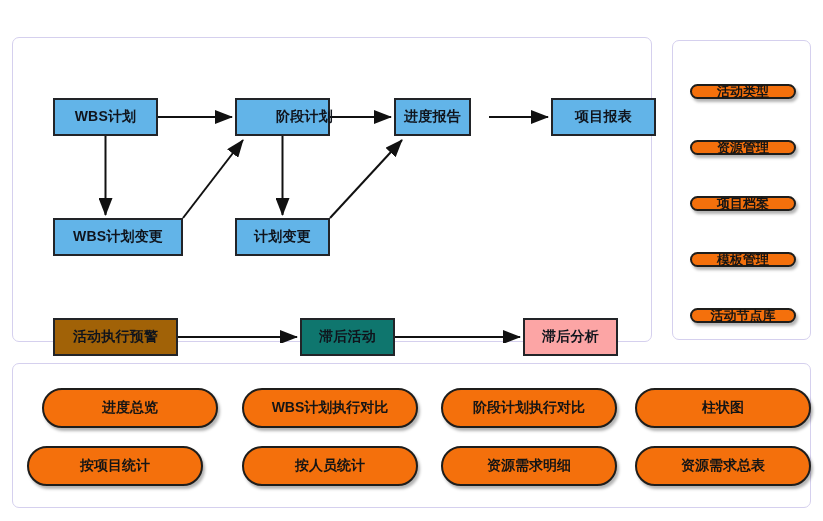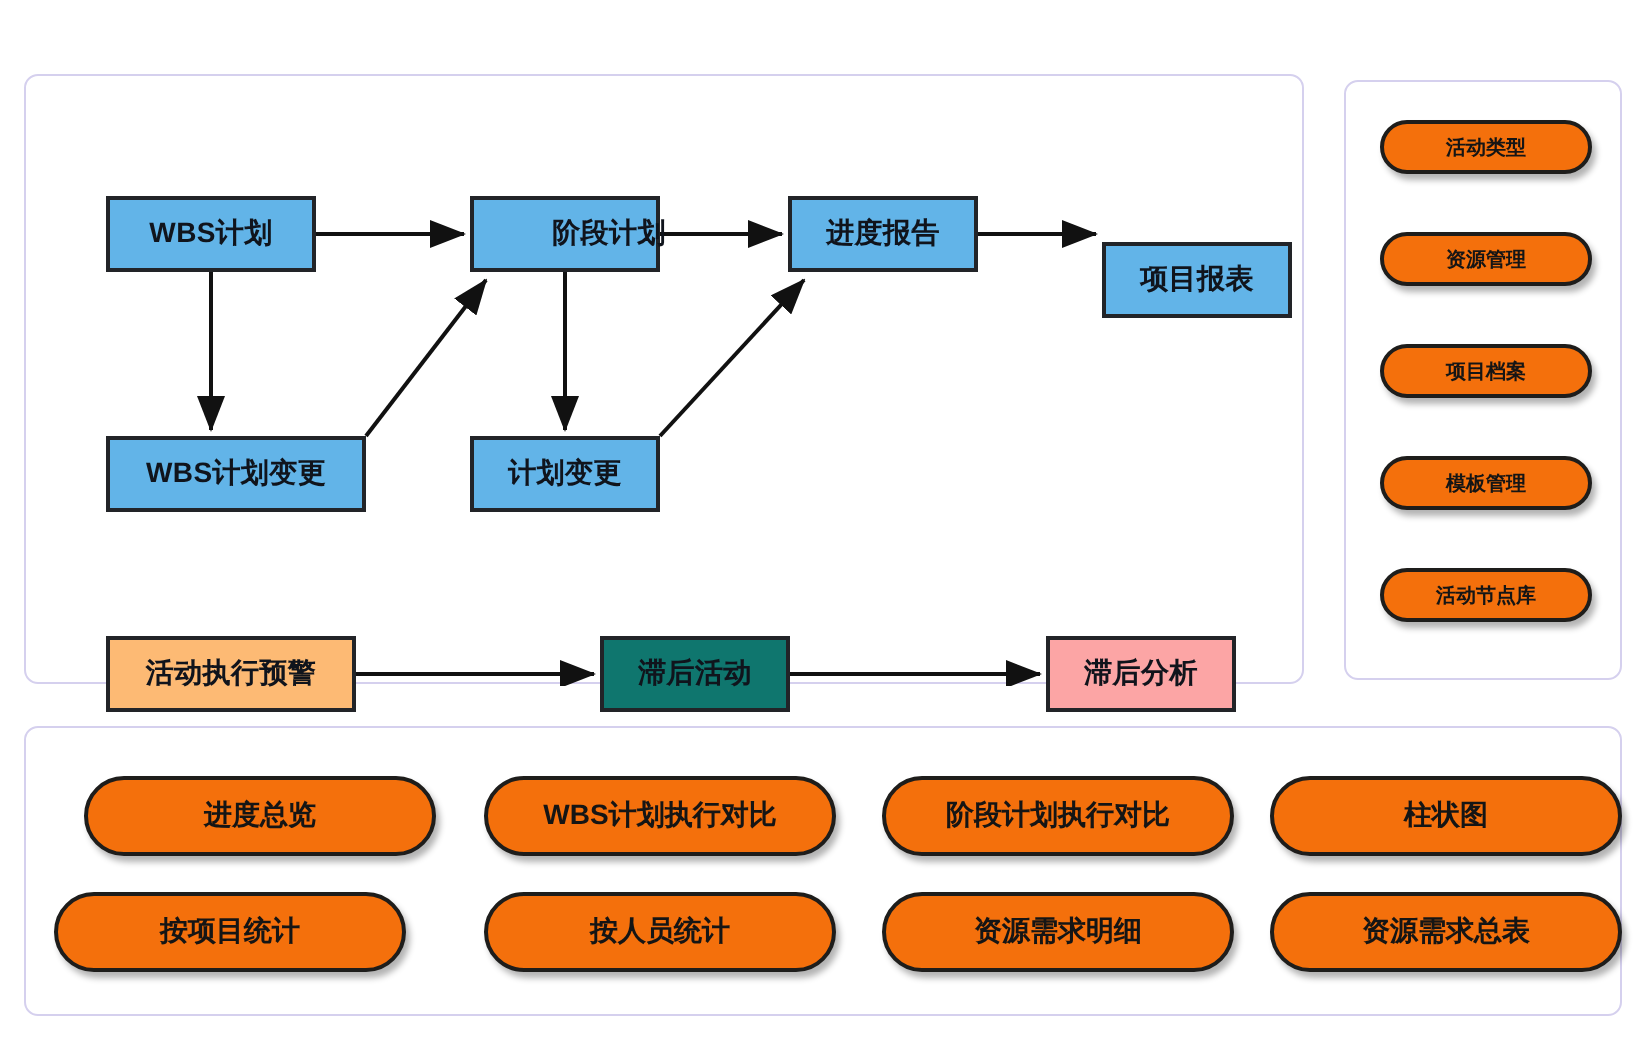--- a/index.html
+++ b/index.html
@@ -65,22 +65,23 @@
     white-space: nowrap;
     box-sizing: border-box;
     box-shadow: 2px 3px 3px rgba(0,0,0,0.30);
     cursor: pointer;
   }
 
   #side-panel .pill {
     position: absolute;
     left: 17px;
     width: 106px;
-    height: 27px;
-    font-size: 10px;
+    height: 15px;
+    font-size: 13px;
+    margin-top: 24px;
   }
 
   #bottom-panel .pill {
     position: absolute;
     width: 176px;
     height: 40px;
   }
 </style>
 </head>
 <body>
@@ -101,25 +102,25 @@
         <line x1="170" y1="180" x2="230" y2="102"></line>
         <line x1="317" y1="180" x2="389" y2="102"></line>
         <line x1="165" y1="299" x2="284" y2="299"></line>
         <line x1="382" y1="299" x2="507" y2="299"></line>
       </g>
   </svg>
 
   <div id="flow-node-layer">
       <div class="flow-node" style="left: 40px; top: 60px; width: 105px; height: 38px; background: rgb(98, 180, 232); border-color: rgb(34, 36, 40);">WBS计划</div>
       <div class="flow-node" style="left: 222px; top: 60px; width: 95px; height: 38px; background: rgb(98, 180, 232); border-color: rgb(34, 36, 40); padding-left: 44px;">阶段计划</div>
-      <div class="flow-node" style="left: 381px; top: 60px; width: 95px; height: 38px; background: rgb(98, 180, 232); border-color: rgb(34, 36, 40); text-align: center;">进度报告</div>
-      <div class="flow-node" style="left: 538px; top: 60px; width: 95px; height: 38px; background: rgb(98, 180, 232); border-color: rgb(34, 36, 40); margin-top: 23px;">项目报表</div>
+      <div class="flow-node" style="left: 381px; top: 60px; width: 77px; height: 38px; background: rgb(98, 180, 232); border-color: rgb(34, 36, 40); text-align: center;">进度报告</div>
+      <div class="flow-node" style="left: 538px; top: 60px; width: 105px; height: 38px; background: rgb(98, 180, 232); border-color: rgb(34, 36, 40);">项目报表</div>
       <div class="flow-node" style="left: 40px; top: 180px; width: 130px; height: 38px; background: rgb(98, 180, 232); border-color: rgb(34, 36, 40);">WBS计划变更</div>
       <div class="flow-node" style="left: 222px; top: 180px; width: 95px; height: 38px; background: rgb(98, 180, 232); border-color: rgb(34, 36, 40);">计划变更</div>
-      <div class="flow-node" style="left: 40px; top: 280px; width: 125px; height: 38px; background: #fdba74; border-color: rgb(34, 36, 40);">活动执行预警</div>
+      <div class="flow-node" style="left: 40px; top: 280px; width: 125px; height: 38px; background: #a16207; border-color: rgb(34, 36, 40);">活动执行预警</div>
       <div class="flow-node" style="left: 287px; top: 280px; width: 95px; height: 38px; background: #0f766e; border-color: rgb(34, 36, 40);">滞后活动</div>
       <div class="flow-node" style="left: 510px; top: 280px; width: 95px; height: 38px; background: #fca5a5; border-color: rgb(34, 36, 40);">滞后分析</div>
     </div>
 </div>
 
 <div class="panel" id="side-panel">
   <div class="pill" style="top:19px;">活动类型</div>
   <div class="pill" style="top:75px;">资源管理</div>
   <div class="pill" style="top:131px;">项目档案</div>
   <div class="pill" style="top:243px;">活动节点库</div>

